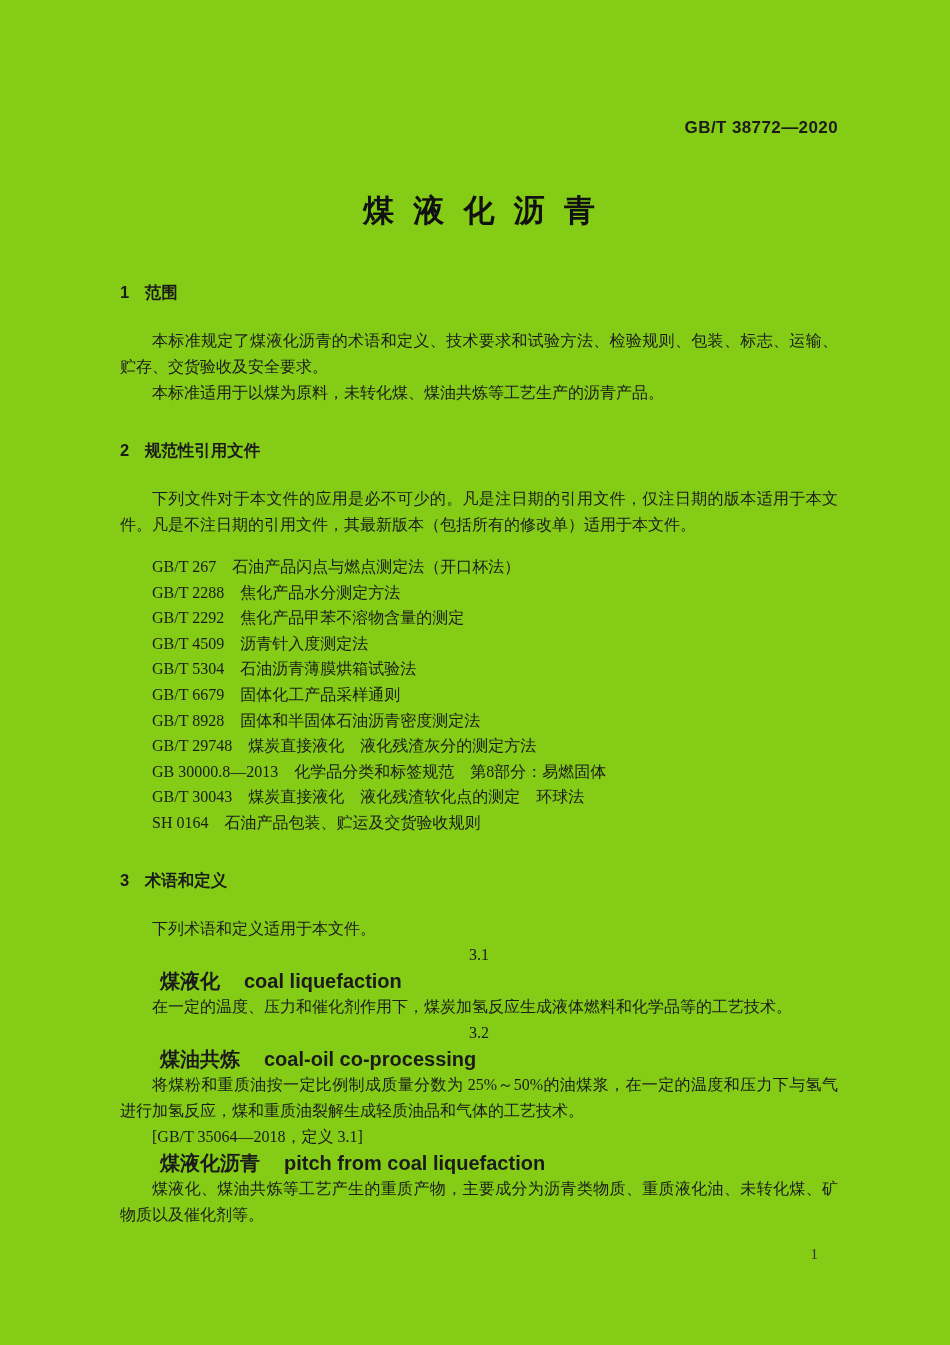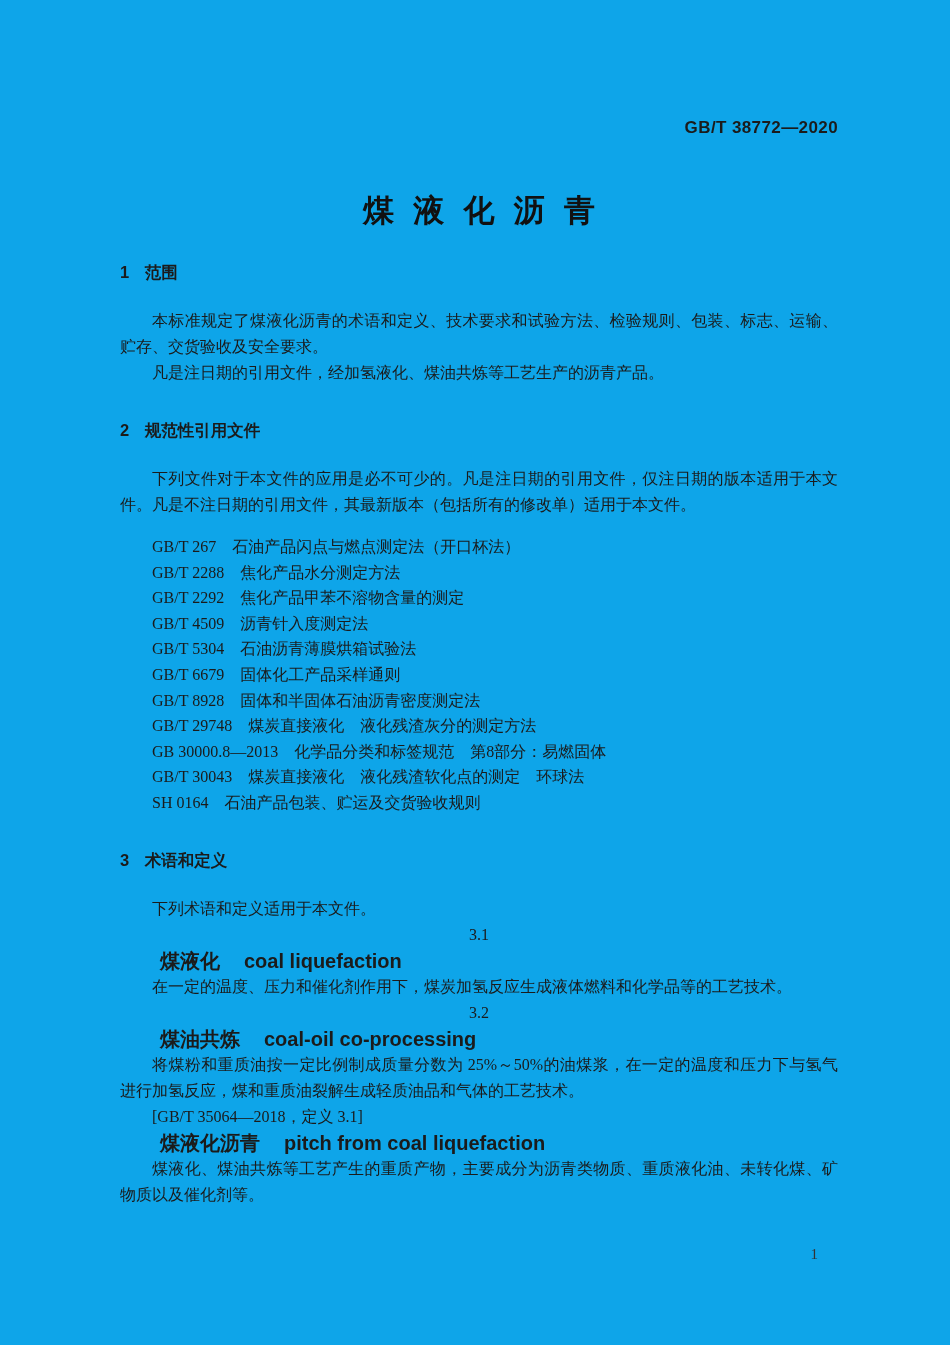--- a/index.html
+++ b/index.html
@@ -3,21 +3,21 @@
 <meta charset="utf-8">
 <style>
   * { margin:0; padding:0; box-sizing:border-box; }
   html,body { background:#ffffff; }
   body {
     width:950px; height:1345px; position:relative;
     font-family:"Liberation Serif","DejaVu Serif",serif;
     color:#1b1b1b;
     overflow:hidden;
   }
-  .page { position:absolute; inset:0; background:#0ea5e9; }
+  .page { position:absolute; inset:0; background:#84cc16; }
   .content { padding:118px 112px 0 120px; }
 
   .header-code {
     text-align:right;
     font-family:"Liberation Sans","DejaVu Sans",sans-serif;
     font-weight:700;
     font-size:17px;
     letter-spacing:0.4px;
   }
 
@@ -32,21 +32,21 @@
     color:#111;
   }
 
   .sec-heading {
     font-family:"Liberation Sans","DejaVu Sans",sans-serif;
     font-weight:700;
     font-size:16.5px;
     margin-top:34px;
     margin-bottom:24px;
   }
-  .sec-heading.first { margin-top:30px; }
+  .sec-heading.first { margin-top:50px; }
   .sec-num { margin-right:0.95em; }
 
   .body-p {
     font-size:16px;
     line-height:26px;
     text-indent:2em;
     text-align:justify;
     margin:0;
   }
 
@@ -92,21 +92,21 @@
   <div class="content">
 
     <div class="header-code">GB/T 38772—2020</div>
 
     <h1 class="doc-title">煤液化沥青</h1>
 
     <div class="sec-heading first">
       <span class="sec-num">1</span><span>范围</span>
     </div>
     <p class="body-p">本标准规定了煤液化沥青的术语和定义、技术要求和试验方法、检验规则、包装、标志、运输、贮存、交货验收及安全要求。</p>
-    <p class="body-p">凡是注日期的引用文件，经加氢液化、煤油共炼等工艺生产的沥青产品。</p>
+    <p class="body-p">本标准适用于以煤为原料，未转化煤、煤油共炼等工艺生产的沥青产品。</p>
 
     <div class="sec-heading">
       <span class="sec-num">2</span><span>规范性引用文件</span>
     </div>
     <p class="body-p">下列文件对于本文件的应用是必不可少的。凡是注日期的引用文件，仅注日期的版本适用于本文件。凡是不注日期的引用文件，其最新版本（包括所有的修改单）适用于本文件。</p>
     <div class="refs">
       <div class="ref-line">GB/T 267　石油产品闪点与燃点测定法（开口杯法）</div>
       <div class="ref-line">GB/T 2288　焦化产品水分测定方法</div>
       <div class="ref-line">GB/T 2292　焦化产品甲苯不溶物含量的测定</div>
       <div class="ref-line">GB/T 4509　沥青针入度测定法</div>

